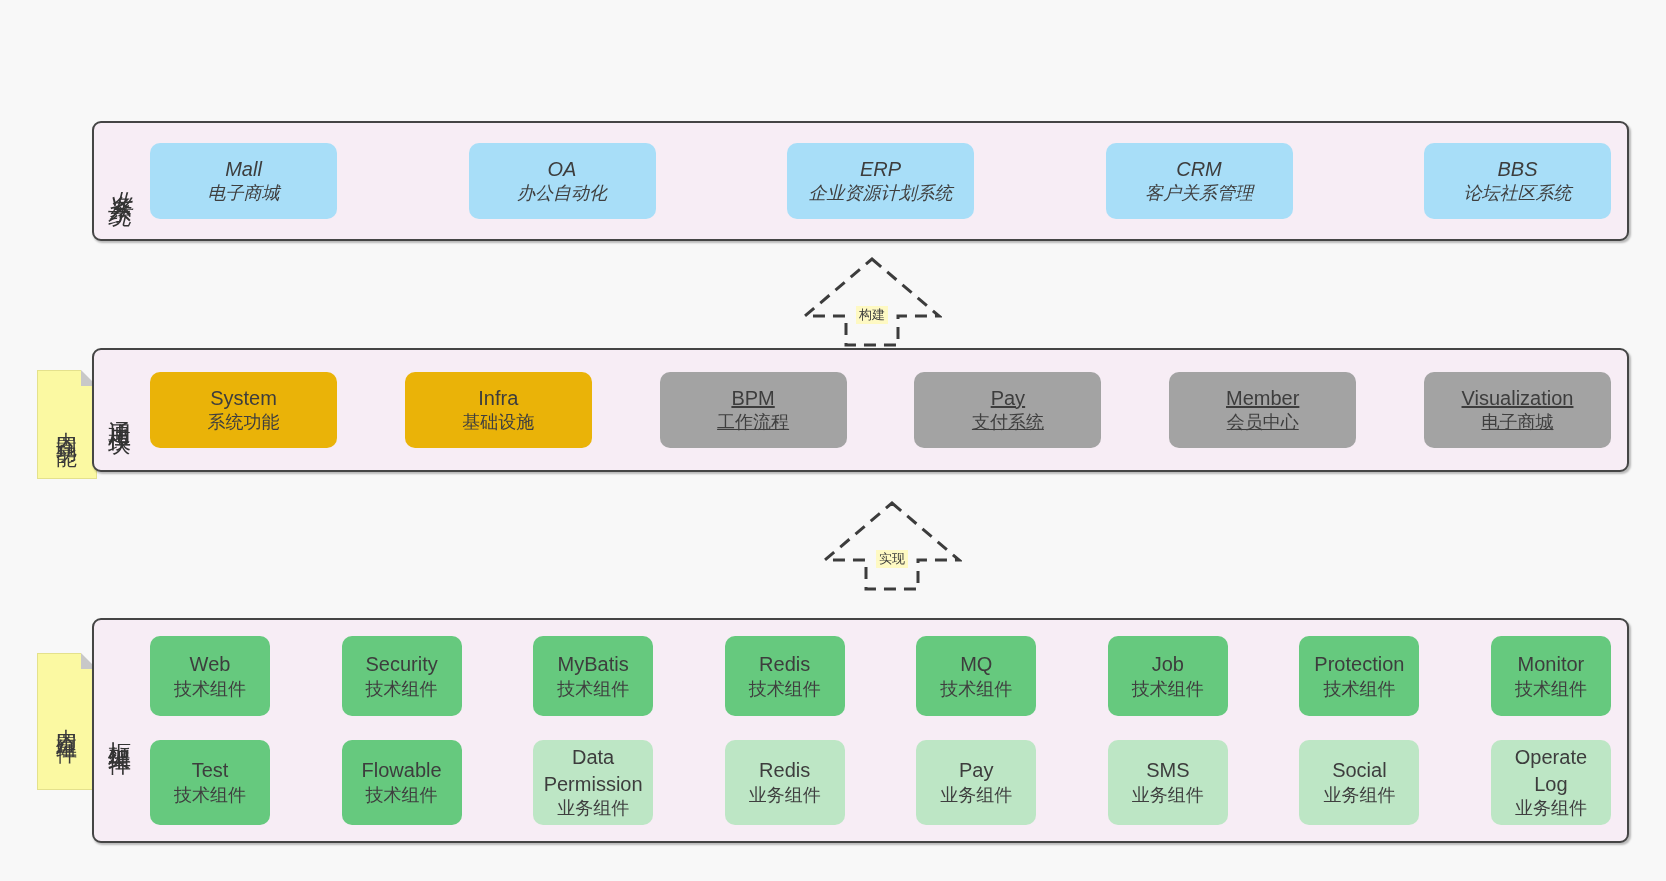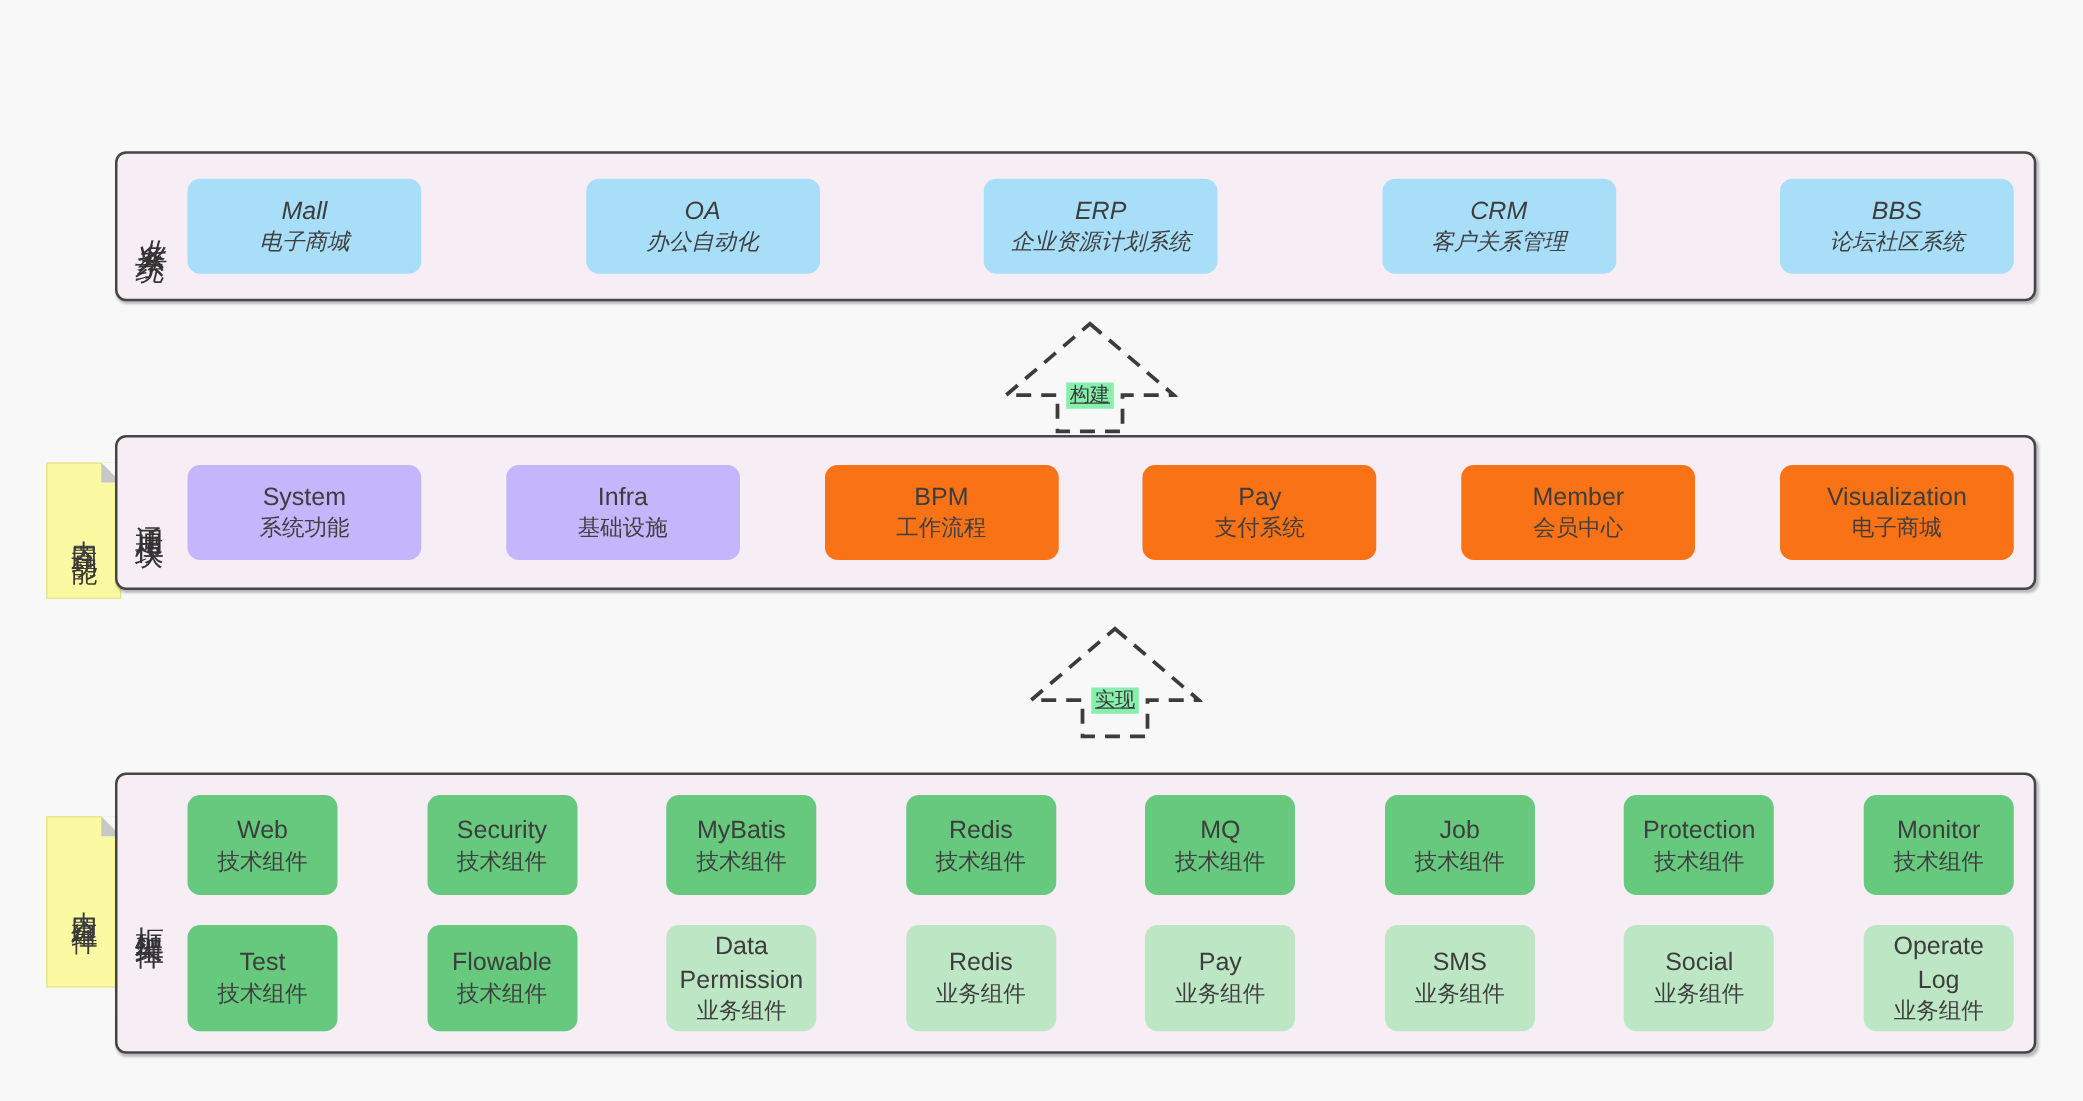--- a/index.html
+++ b/index.html
@@ -48,32 +48,31 @@
   .box{
     border-radius:10px;box-sizing:border-box;
     display:flex;flex-direction:column;align-items:center;justify-content:center;
     text-align:center;line-height:1.32;padding:4px 6px;
   }
   .section-business .box,.section-modules .box{width:187px;min-height:76px;}
   .section-components .box{width:120px;min-height:80px;}
   .box-title{font-size:20px;color:#3d3d3d;}
   .box-sub{font-size:18px;color:#3f3f3f;}
   .blue{background:#a8def8;}
-  .red{background:#c4b5fd;}
-  .pink{background:#f97316;}
+  .red{background:#eab308;}
+  .pink{background:#a3a3a3;text-decoration:underline;}
   .green{background:#66c97e;}
   .lightgreen{background:#bde6c5;}
   
   .arrow{position:absolute;width:140px;height:92px;z-index:0;}
   .arrow svg{display:block;}
   .arrow-label{
     position:absolute;left:50%;top:50px;transform:translateX(-50%);
-    background:#86efac;padding:0 3px;font-size:16px;color:#3c3c3c;
+    background:#fef9c3;padding:0 3px;font-size:13px;color:#3c3c3c;
     white-space:nowrap;
-    text-decoration:underline;
   }
   .arrow-build{left:802px;top:256px;}
   .arrow-implement{left:822px;top:500px;}
 </style>
 </head>
 <body>
 
 <div class="canvas">
 
   <div class="note note-modules">

